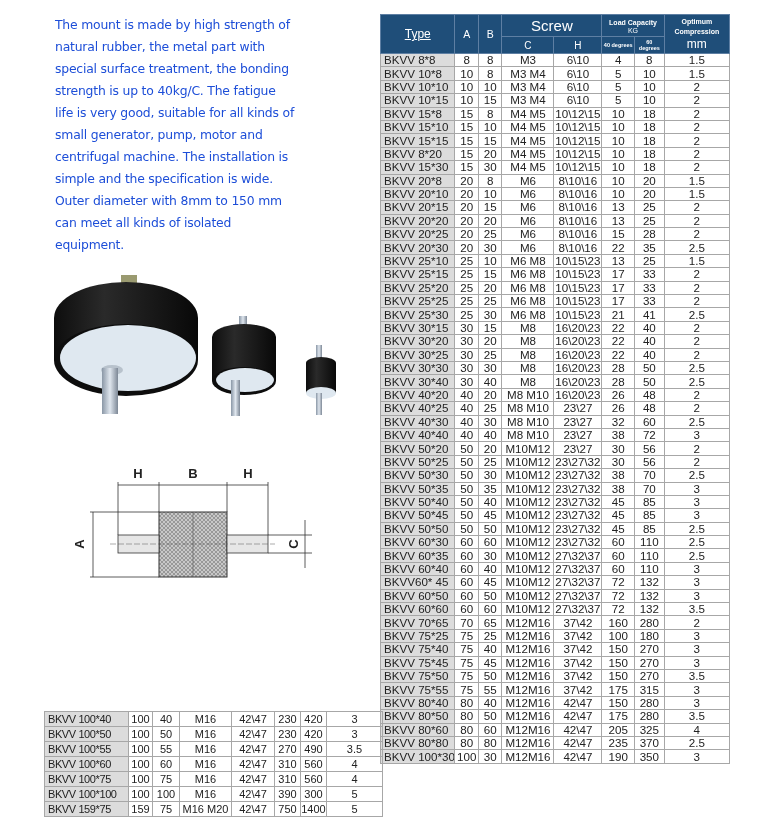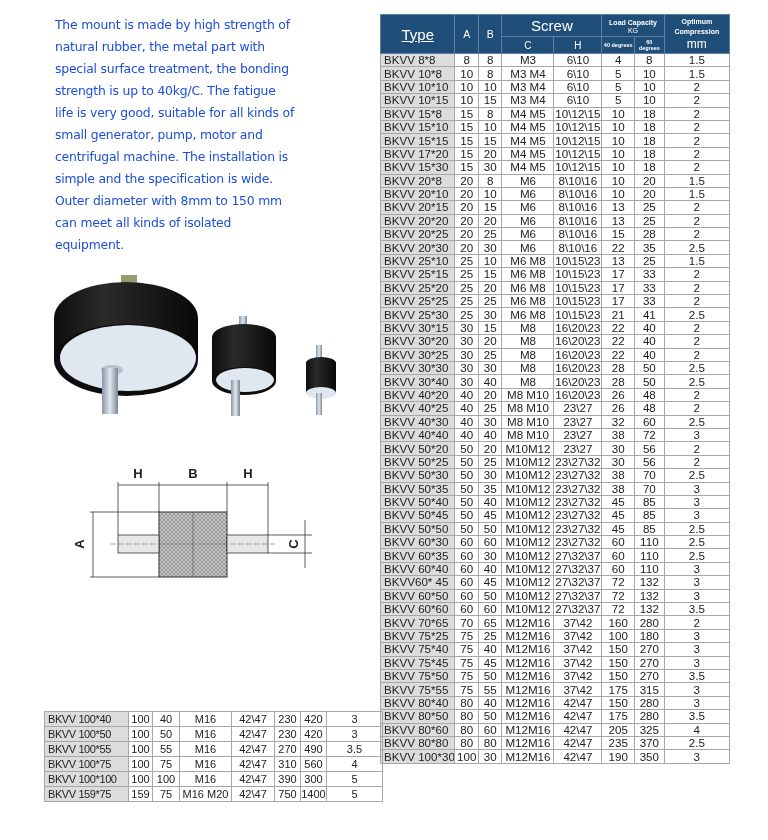--- a/index.html
+++ b/index.html
@@ -5,21 +5,21 @@
   * { box-sizing: border-box; margin: 0; padding: 0; }
   body { width: 768px; height: 840px; background: #ffffff; position: relative; overflow: hidden; font-family: "Liberation Sans", sans-serif; color: #333; }
   .desc { position: absolute; left: 55px; top: 14px; width: 240px; font-size: 12.4px; line-height: 22px; color: #1d4ed8; font-family: "DejaVu Sans", sans-serif; letter-spacing: -0.2px; }
   .photo { position: absolute; left: 40px; top: 250px; width: 320px; height: 200px; }
   .drawing { position: absolute; left: 60px; top: 460px; width: 260px; height: 140px; }
   table { border-collapse: collapse; font-family: "Liberation Sans", sans-serif; }
   .main-table { position: absolute; left: 380px; top: 14px; width: 350px; table-layout: fixed; }
   .main-table th { background: #1f4e79; color: #fff; font-weight: normal; border: 1px solid #5e7fa3; text-align: center; }
   .main-table td, .sub-table td { border: 1px solid #a7a7a7; text-align: center; font-size: 11.6px; height: 13.4px; line-height: 12px; padding: 0; color: #222; white-space: nowrap; overflow: hidden; }
   .main-table td.type, .sub-table td.type { background: #dcdcdc; text-align: left; padding-left: 3px; }
-  .h-type { font-size: 15px; text-decoration: underline; }
+  .h-type { font-size: 12px; text-decoration: underline; }
   .h-ab { font-size: 10.5px; }
   .h-screw { font-size: 15px; }
   .h-c { font-size: 10px; }
   .h-load { font-size: 7px; font-weight: bold !important; line-height: 9px; }
   .h-kg { font-size: 7px; }
   .h-deg { font-size: 5.5px; font-weight: bold !important; line-height: 6px; }
   .h-opt { font-size: 7px; font-weight: bold !important; line-height: 10px; }
   .h-mm { font-size: 12px; font-weight: normal; }
   .sub-table { position: absolute; left: 44px; top: 711px; width: 318px; table-layout: fixed; }
   .sub-table td { font-size: 11px; height: 15px; }
@@ -213,21 +213,21 @@
         <td class="type">BKVV 15*15</td>
         <td>15</td>
         <td>15</td>
         <td>M4  M5</td>
         <td>10\12\15</td>
         <td>10</td>
         <td>18</td>
         <td>2</td>
       </tr>
       <tr>
-        <td class="type">BKVV 17*20</td>
+        <td class="type">BKVV 8*20</td>
         <td>15</td>
         <td>20</td>
         <td>M4  M5</td>
         <td>10\12\15</td>
         <td>10</td>
         <td>18</td>
         <td>2</td>
       </tr>
       <tr>
         <td class="type">BKVV 15*30</td>
@@ -718,20 +718,30 @@
         <td class="type">BKVV 100*55</td>
         <td>100</td>
         <td>55</td>
         <td>M16</td>
         <td>42\47</td>
         <td>270</td>
         <td>490</td>
         <td>3.5</td>
       </tr>
       <tr>
+        <td class="type">BKVV 100*60</td>
+        <td>100</td>
+        <td>60</td>
+        <td>M16</td>
+        <td>42\47</td>
+        <td>310</td>
+        <td>560</td>
+        <td>4</td>
+      </tr>
+      <tr>
         <td class="type">BKVV 100*75</td>
         <td>100</td>
         <td>75</td>
         <td>M16</td>
         <td>42\47</td>
         <td>310</td>
         <td>560</td>
         <td>4</td>
       </tr>
       <tr>

